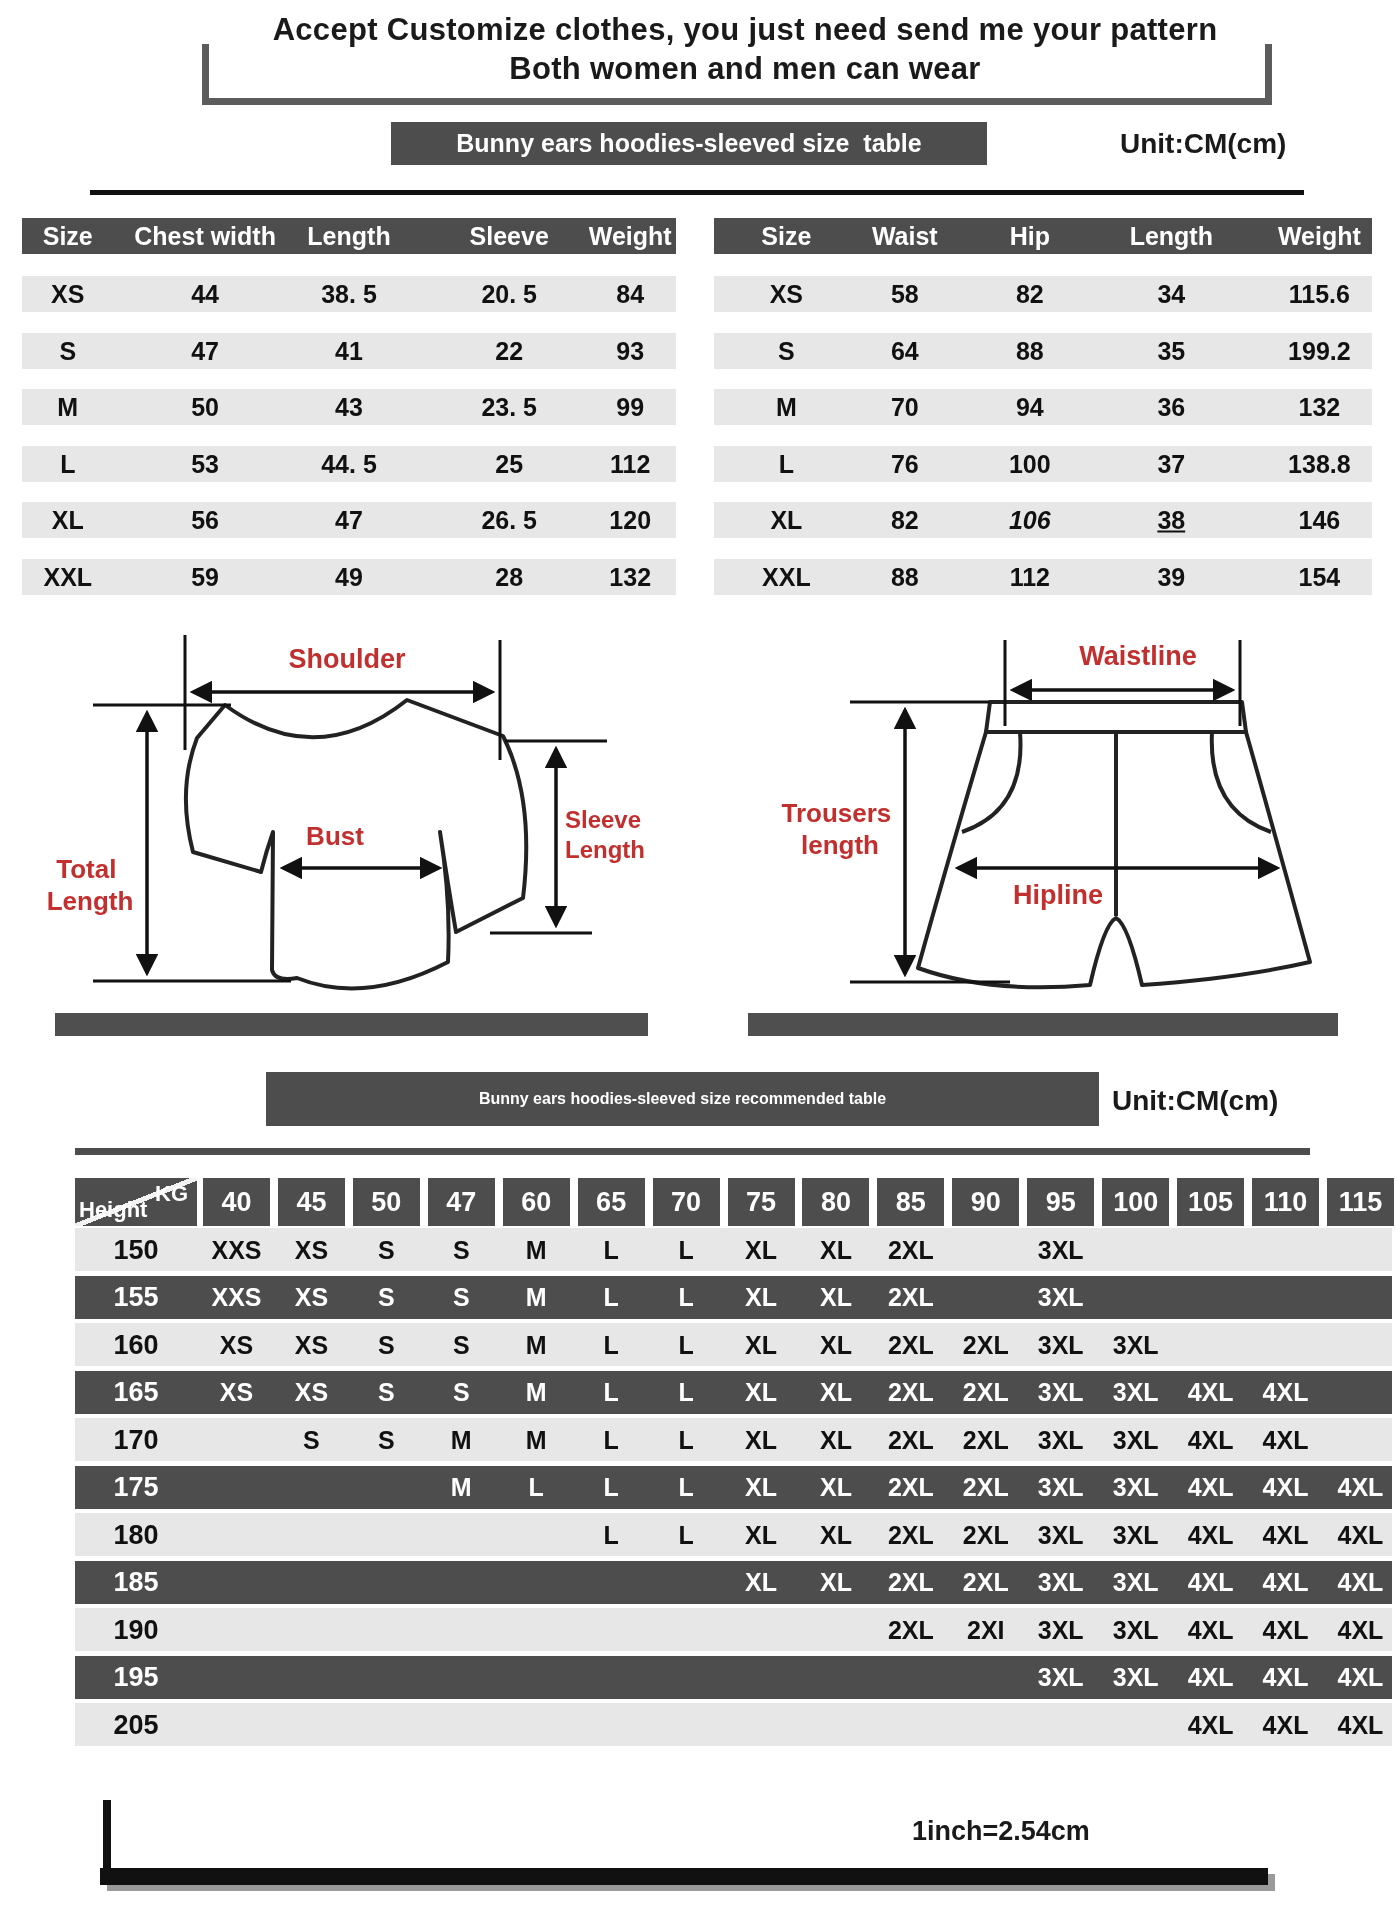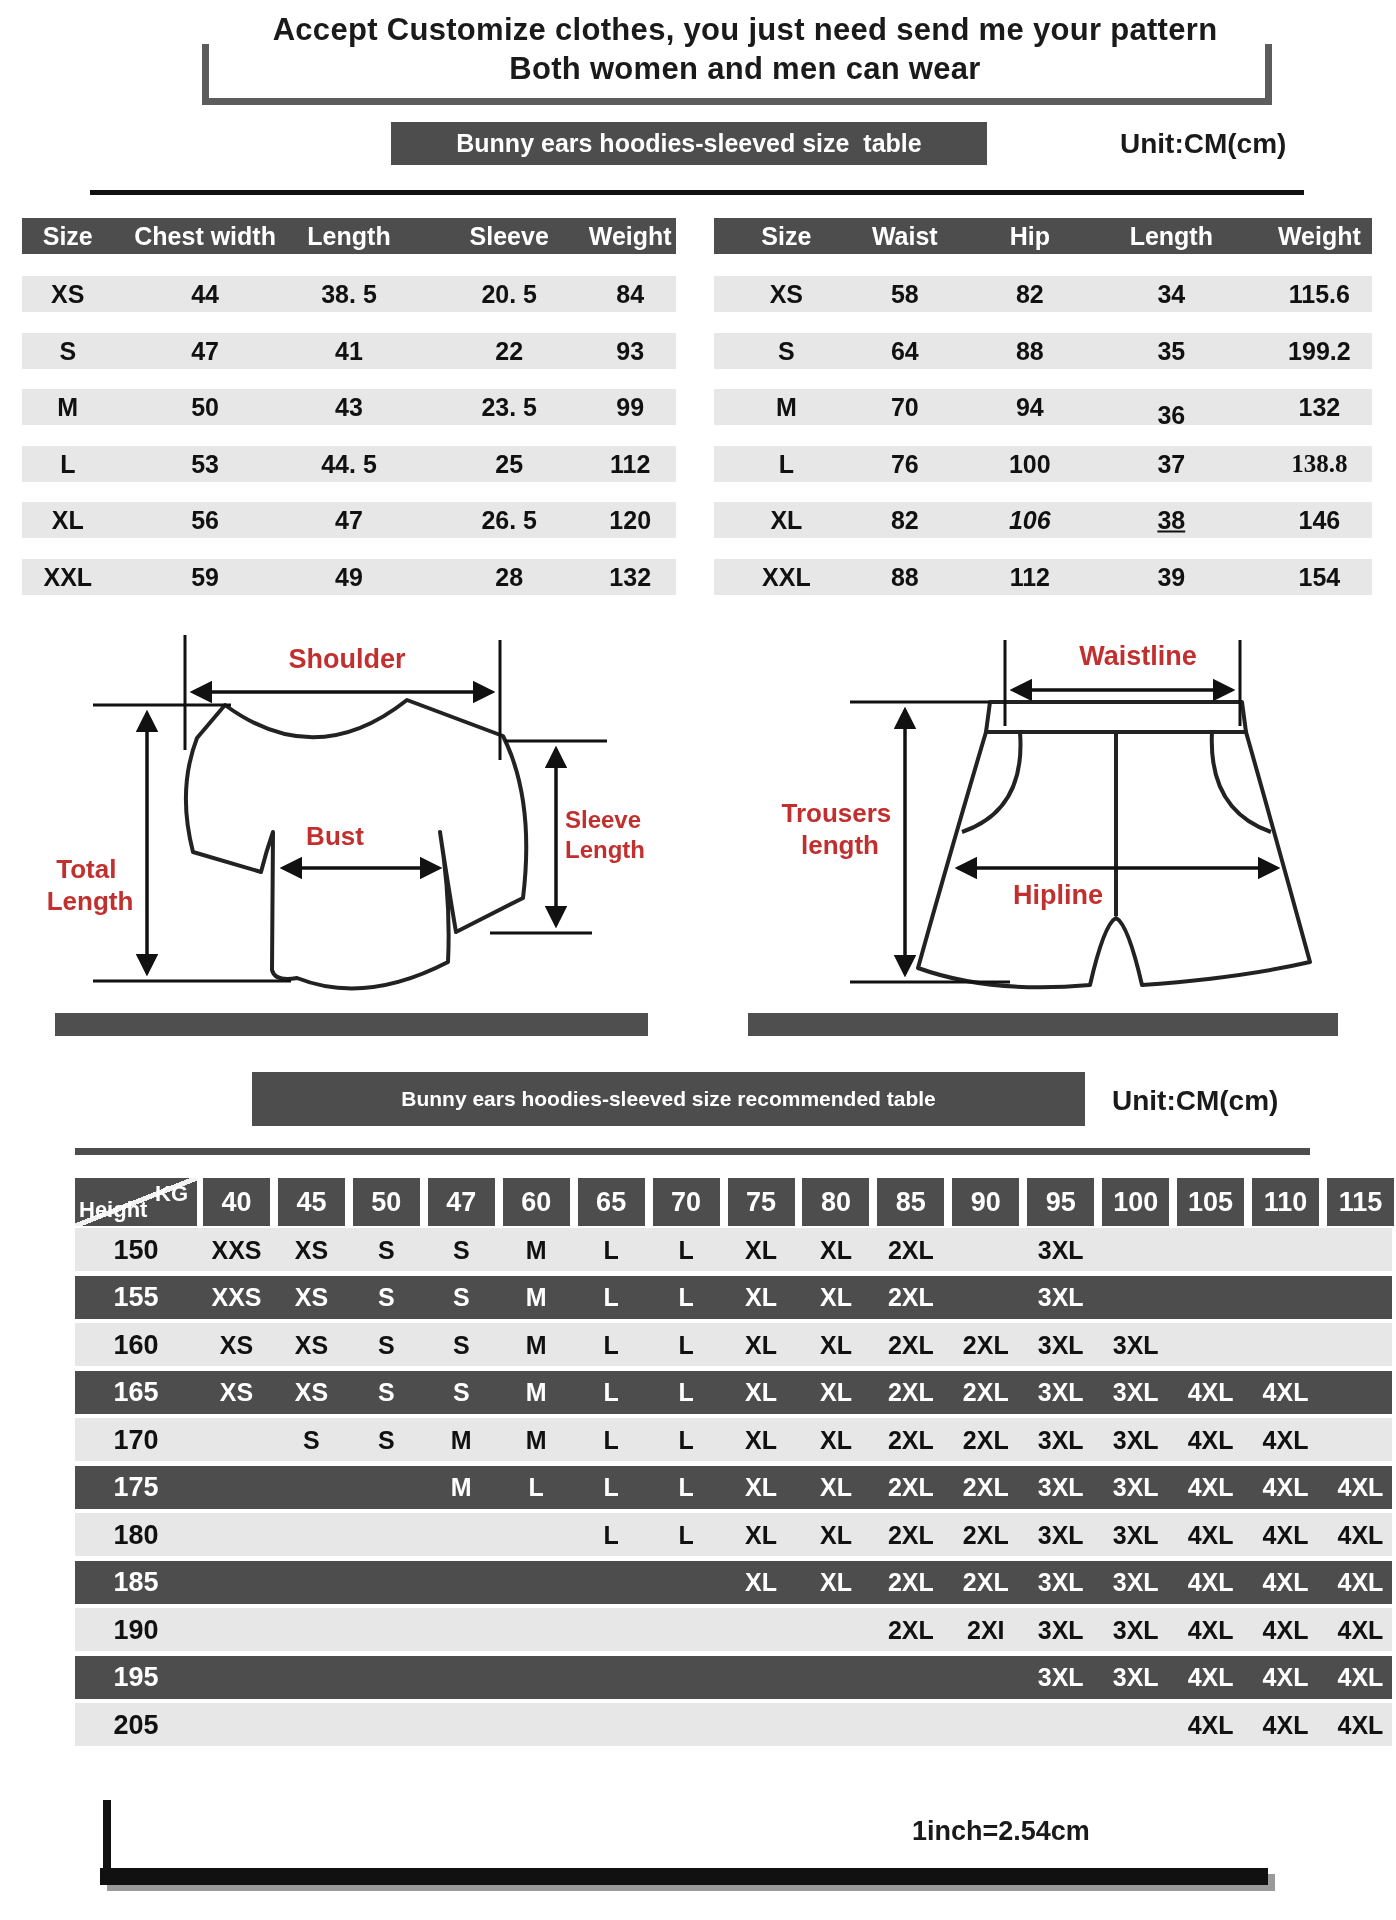--- a/index.html
+++ b/index.html
@@ -21,21 +21,21 @@
   
   .mtable { position:absolute; }
   .trow { position:absolute; left:0; width:100%; height:36px; }
   .trow.head { background:#4d4d4d; color:#fff; }
   .trow.data { background:#e7e7e7; color:#111; }
   .tcell { position:absolute; top:50%; transform:translate(-50%,-50%); font-size:25px; white-space:pre; }
   
   svg text { font-weight:bold; font-family:"Liberation Sans","DejaVu Sans",sans-serif; }
   .shadowbar { background:#4f4f4f; height:23px; top:1013px; }
   
-  #bar2 { left:252px; top:1072px; width:833px; height:54px; font-size:21px; line-height:54px; }
+  #bar2 { left:266px; top:1072px; width:833px; height:54px; font-size:16px; line-height:54px; }
   #unit2 { left:1112px; top:1085px; font-size:28px; }
   #grayline { left:75px; top:1148px; width:1235px; height:7px; background:#4d4d4d; }
   #matrix { left:75px; top:1178px; width:1317px; height:600px; }
   .kgbox { position:absolute; top:0; height:48px; background:#4d4d4d; color:#fff; font-size:27px; line-height:48px; text-align:center; }
   #corner { position:absolute; left:0; top:0; width:122px; height:48px;
     background:linear-gradient(to bottom right, rgba(0,0,0,0) calc(50% - 2.5px), #f2f2f2 calc(50% - 2.5px), #f2f2f2 calc(50% + 2.5px), rgba(0,0,0,0) calc(50% + 2.5px)), #4d4d4d;
     color:#fff; }
   #corner .kg { position:absolute; right:9px; top:3px; font-size:22px; }
   #corner .hg { position:absolute; left:4px; bottom:3px; font-size:22px; }
   .mrow { position:absolute; left:0; width:1317px; height:43px; }
@@ -134,29 +134,29 @@
         <span class="tcell" style="left: 11%;">S</span>
         <span class="tcell" style="left: 29%;">64</span>
         <span class="tcell" style="left: 48%;">88</span>
         <span class="tcell" style="left: 69.5%;">35</span>
         <span class="tcell" style="left: 92%;">199.2</span>
       </div>
       <div class="trow data" style="top: 171.2px;">
         <span class="tcell" style="left: 11%;">M</span>
         <span class="tcell" style="left: 29%;">70</span>
         <span class="tcell" style="left: 48%;">94</span>
-        <span class="tcell" style="left: 69.5%; margin-top: 8px;">36</span>
+        <span class="tcell" style="left: 69.5%;">36</span>
         <span class="tcell" style="left: 92%;">132</span>
       </div>
       <div class="trow data" style="top: 227.8px;">
         <span class="tcell" style="left: 11%;">L</span>
         <span class="tcell" style="left: 29%;">76</span>
         <span class="tcell" style="left: 48%;">100</span>
         <span class="tcell" style="left: 69.5%;">37</span>
-        <span class="tcell" style="left: 92%; font-family: Liberation Serif, serif;">138.8</span>
+        <span class="tcell" style="left: 92%;">138.8</span>
       </div>
       <div class="trow data" style="top: 284.4px;">
         <span class="tcell" style="left: 11%;">XL</span>
         <span class="tcell" style="left: 29%;">82</span>
         <span class="tcell" style="left: 48%; font-style: italic;">106</span>
         <span class="tcell" style="left: 69.5%; text-decoration: underline;">38</span>
         <span class="tcell" style="left: 92%;">146</span>
       </div>
       <div class="trow data" style="top: 341px;">
         <span class="tcell" style="left: 11%;">XXL</span>

